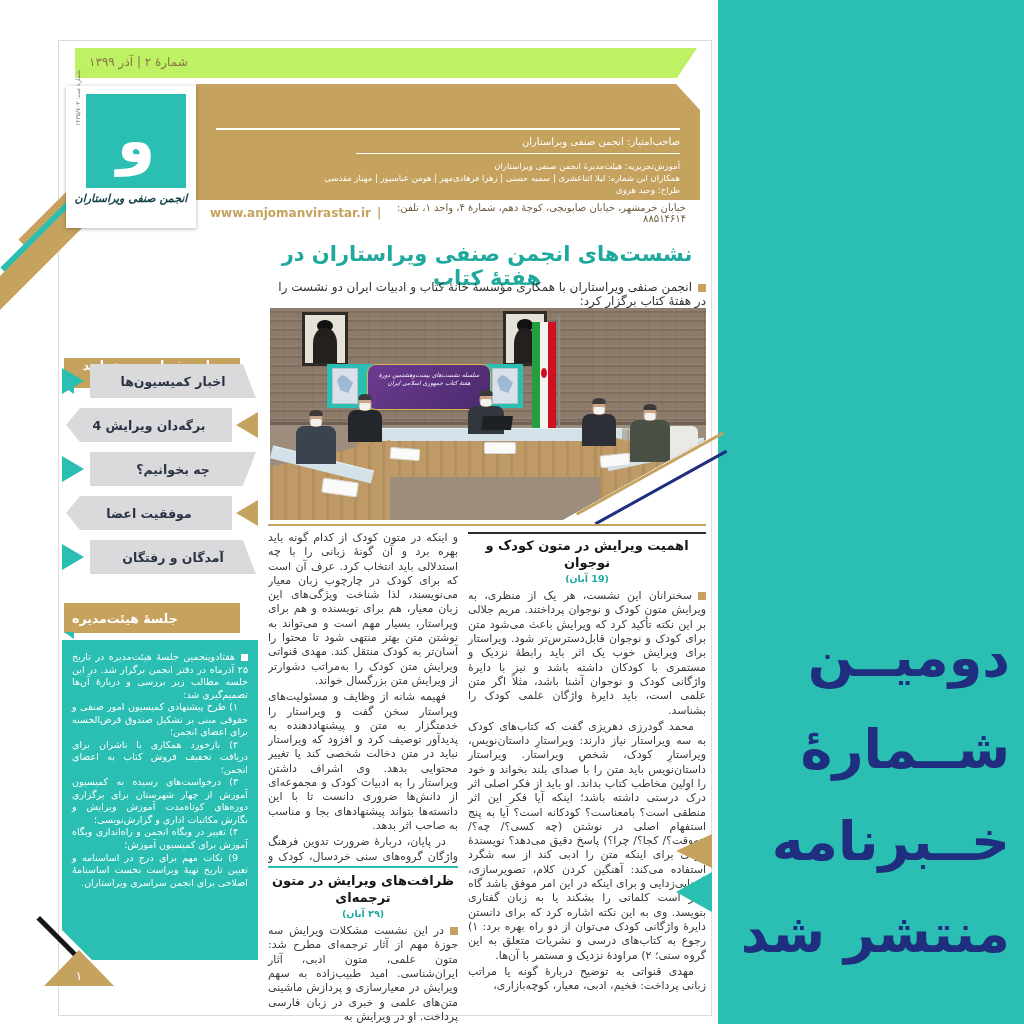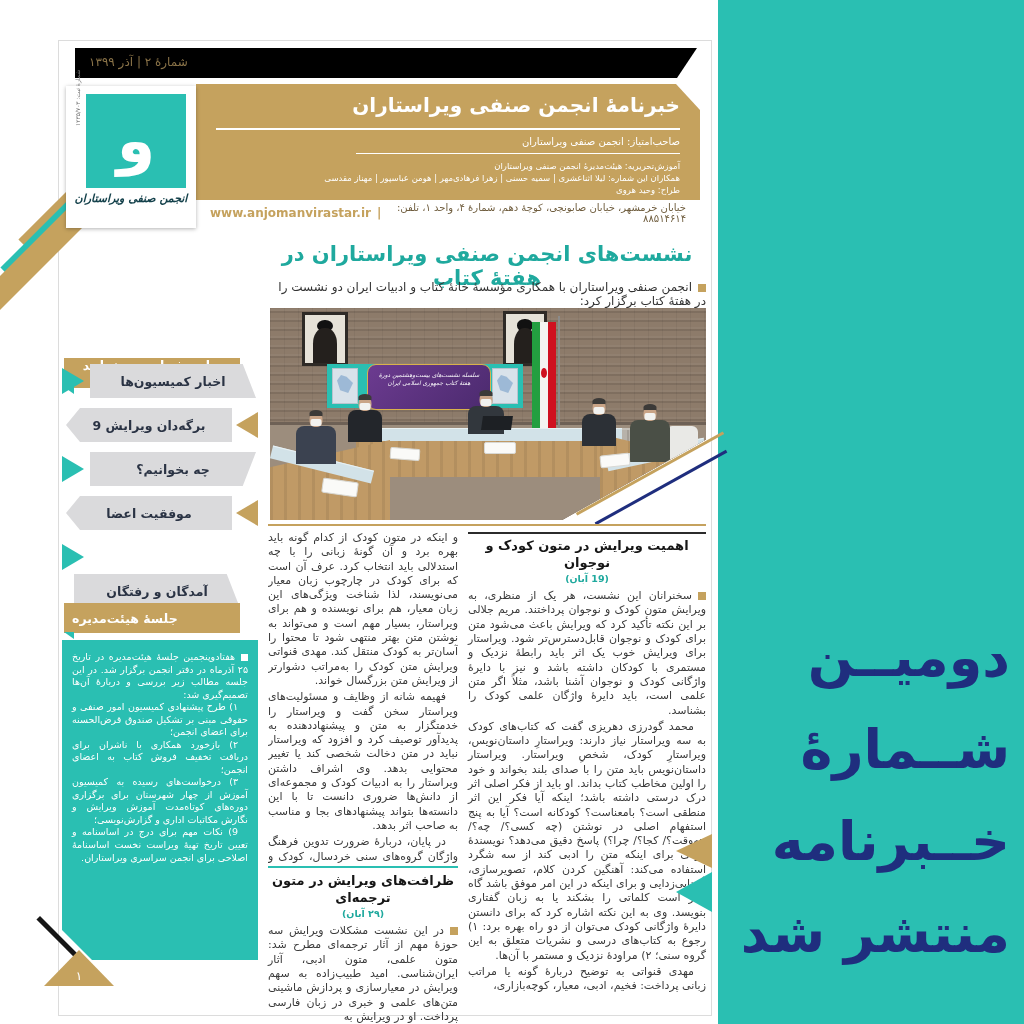--- a/index.html
+++ b/index.html
@@ -10,21 +10,21 @@
 
   
   .page-frame{left:58px;top:40px;width:654px;height:976px;border:1px solid #dcdcdc;box-sizing:border-box;}
 
   
   .ribbon{height:24px;transform:rotate(-45deg);transform-origin:center;}
   .ribbon.gold{background:#C5A25E;}
   .ribbon.teal{background:#2ABFB2;}
 
   
-  .issue-band{left:75px;top:48px;width:622px;height:30px;background:#000000;
+  .issue-band{left:75px;top:48px;width:622px;height:30px;background:#bef264;
     clip-path:polygon(0 0,100% 0,calc(100% - 20px) 100%,0 100%);}
   .issue-band span{position:absolute;left:14px;top:7px;font-size:12px;color:#8a7348;letter-spacing:.2px;}
 
   
   .masthead{left:196px;top:84px;width:504px;height:142px;background:#C5A25E;
     clip-path:polygon(0 0,calc(100% - 24px) 0,100% 26px,100% 100%,0 100%);color:#fff;}
   .masthead .title{position:absolute;top:9px;right:20px;left:20px;text-align:right;font-size:20px;font-weight:bold;}
   .masthead .rule1{position:absolute;top:44px;right:20px;left:20px;height:2px;background:#fff;}
   .masthead .owner{position:absolute;top:52px;right:20px;left:20px;text-align:right;font-size:10px;}
   .masthead .rule2{position:absolute;top:69px;right:20px;left:160px;height:1px;background:#fff;}
@@ -141,21 +141,20 @@
 
   <div class="abs ribbon gold" style="left:2px;top:176px;width:170px;"></div>
   <div class="abs ribbon teal" style="left:-16px;top:204px;width:170px;"></div>
   <div class="abs ribbon gold" style="left:-40px;top:236px;width:170px;"></div>
 
   <div class="abs issue-band">
     <span class="rtl">شمارهٔ ۲ | آذر ۱۳۹۹</span>
   </div>
 
   <div class="abs masthead rtl">
-    <div class="title">خبرنامهٔ انجمن صنفی ویراستاران</div>
     <div class="rule1"></div>
     <div class="owner">صاحب‌امتیاز: انجمن صنفی ویراستاران</div>
     <div class="rule2"></div>
     <div class="small l1">آموزش‌تحریریه: هیئت‌مدیرهٔ انجمن صنفی ویراستاران</div>
     <div class="small l2">همکاران این شماره: لیلا اثناعشری | سمیه حسنی | زهرا فرهادی‌مهر | هومن عباسپور | مهناز مقدسی</div>
     <div class="small l3">طراح: وحید هروی</div>
     <div class="addr-strip">
       <span class="addr">خیابان خرمشهر، خیابان صابونچی، کوچهٔ دهم، شمارهٔ ۴، واحد ۱، تلفن: ۸۸۵۱۴۶۱۴</span>
       <span class="bar">|</span>
       <span class="site">www.anjomanvirastar.ir</span>
@@ -287,44 +286,45 @@
 
   <div class="abs side-head" style="top:322px;margin-top:36px;">
     <span>در این شماره می‌خوانید ...</span>
   </div>
 
   <div class="abs toc-item" style="top:364px;">
     <span class="tri" style="left:0;top:4px;border-top:13px solid transparent;border-bottom:13px solid transparent;border-left:22px solid #2ABFB2;"></span>
     <div class="toc-box" style="left:28px;width:166px;clip-path:polygon(0 0,92% 0,100% 100%,0 100%);">اخبار کمیسیون‌ها</div>
   </div>
   <div class="abs toc-item" style="top:408px;">
-    <div class="toc-box" style="left:4px;width:166px;clip-path:polygon(14px 0,100% 0,100% 100%,14px 100%,0 50%);">برگه‌دان ویرایش 9</div>
+    <div class="toc-box" style="left:4px;width:166px;clip-path:polygon(14px 0,100% 0,100% 100%,14px 100%,0 50%);">برگه‌دان ویرایش 4</div>
     <span class="tri" style="left:174px;top:4px;border-top:13px solid transparent;border-bottom:13px solid transparent;border-right:22px solid #C5A25E;"></span>
   </div>
   <div class="abs toc-item" style="top:452px;">
     <span class="tri" style="left:0;top:4px;border-top:13px solid transparent;border-bottom:13px solid transparent;border-left:22px solid #2ABFB2;"></span>
     <div class="toc-box" style="left:28px;width:166px;clip-path:polygon(0 0,100% 0,92% 100%,0 100%);">چه بخوانیم؟</div>
   </div>
   <div class="abs toc-item" style="top:496px;">
     <div class="toc-box" style="left:4px;width:166px;clip-path:polygon(14px 0,100% 0,100% 100%,14px 100%,0 50%);">موفقیت اعضا</div>
     <span class="tri" style="left:174px;top:4px;border-top:13px solid transparent;border-bottom:13px solid transparent;border-right:22px solid #C5A25E;"></span>
   </div>
   <div class="abs toc-item" style="top:540px;">
     <span class="tri" style="left:0;top:4px;border-top:13px solid transparent;border-bottom:13px solid transparent;border-left:22px solid #2ABFB2;"></span>
-    <div class="toc-box" style="left:12px;width:166px;clip-path:polygon(0 0,92% 0,100% 100%,0 100%);margin-top:34px;">آمدگان و رفتگان</div>
+    <div class="toc-box" style="left:28px;width:166px;clip-path:polygon(0 0,92% 0,100% 100%,0 100%);">آمدگان و رفتگان</div>
   </div>
 
   <div class="abs side-head" style="top:603px;">
     <span>جلسهٔ هیئت‌مدیره</span>
   </div>
   <div class="abs board-box rtl">
     <p><span class="sq white"></span><span>هفتادوپنجمین جلسهٔ هیئت‌مدیره در تاریخ ۲۵ آذرماه در دفتر انجمن برگزار شد. در این جلسه مطالب زیر بررسی و دربارهٔ آن‌ها تصمیم‌گیری شد:</span></p>
     <p class="ind">۱) طرح پیشنهادی کمیسیون امور صنفی و حقوقی مبنی بر تشکیل صندوق قرض‌الحسنه برای اعضای انجمن؛</p>
     <p class="ind">۲) بازخورد همکاری با ناشران برای دریافت تخفیف فروش کتاب به اعضای انجمن؛</p>
     <p class="ind">۳) درخواست‌های رسیده به کمیسیون آموزش از چهار شهرستان برای برگزاری دوره‌های کوتاه‌مدت آموزش ویرایش و نگارش مکاتبات اداری و گزارش‌نویسی؛</p>
+    <p class="ind">۴) تغییر در وبگاه انجمن و راه‌اندازی وبگاه آموزش برای کمیسیون آموزش؛</p>
     <p class="ind">9) نکات مهم برای درج در اساسنامه و تعیین تاریخ تهیهٔ ویراست نخست اساسنامهٔ اصلاحی برای انجمن سراسری ویراستاران.</p>
   </div>
 
   <div class="abs pencil"></div>
   <div class="abs page-tri">
     <span>۱</span>
   </div>
 
   <div class="abs tri edge-tri-gold"></div>
   <div class="abs tri edge-tri-teal"></div>

